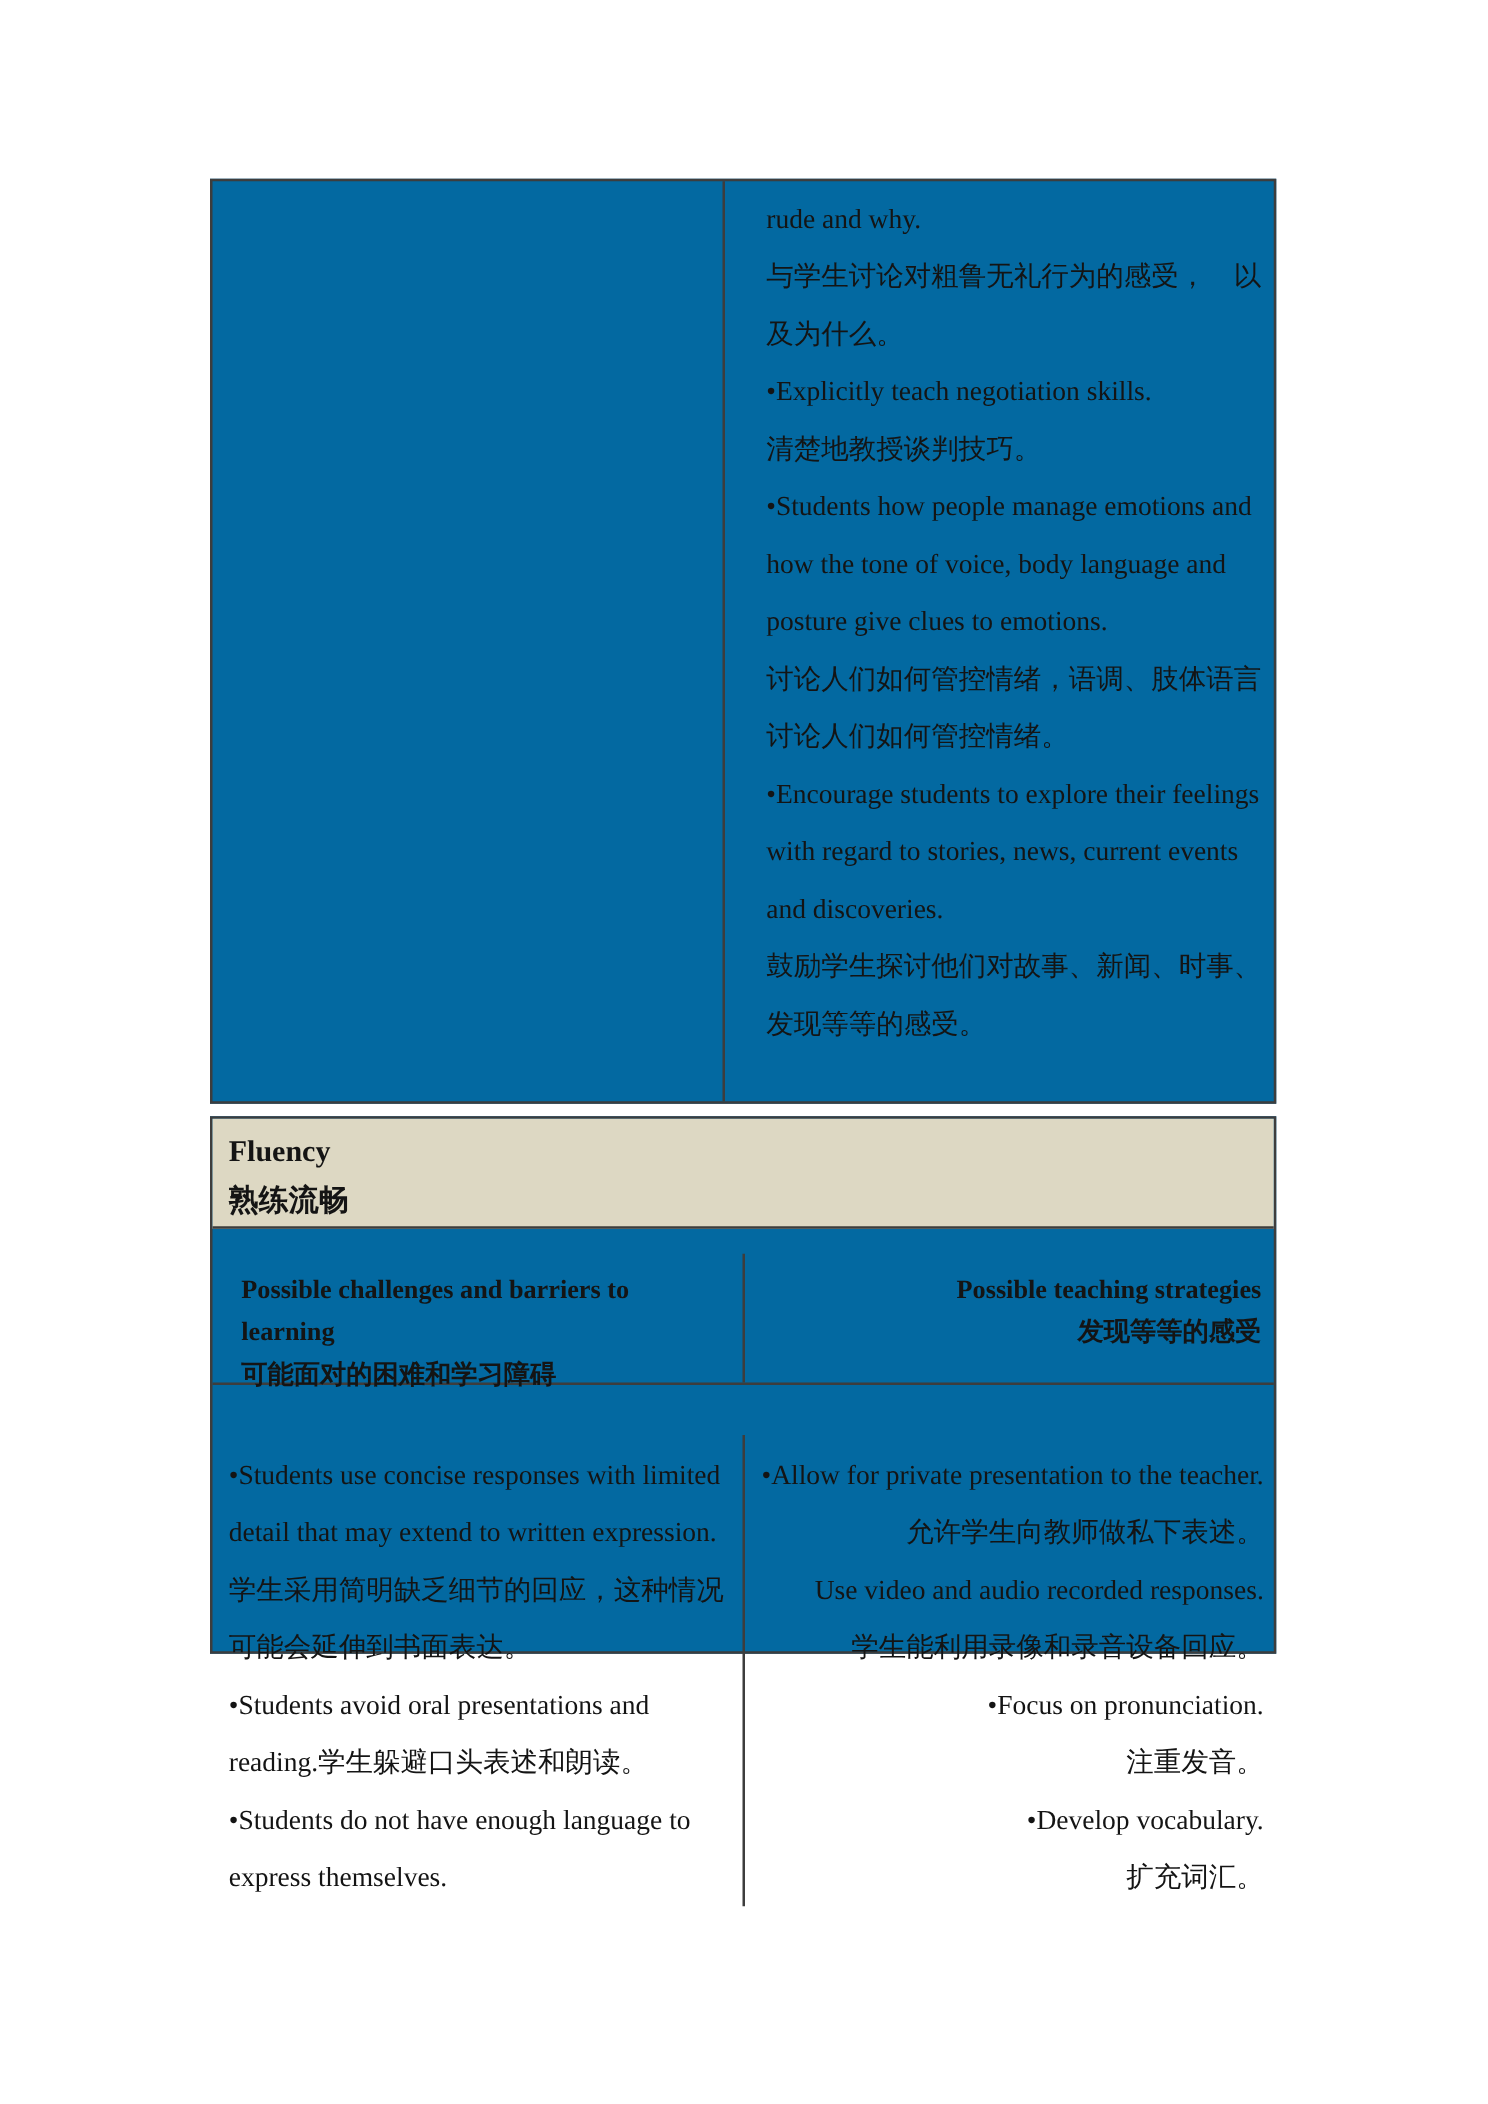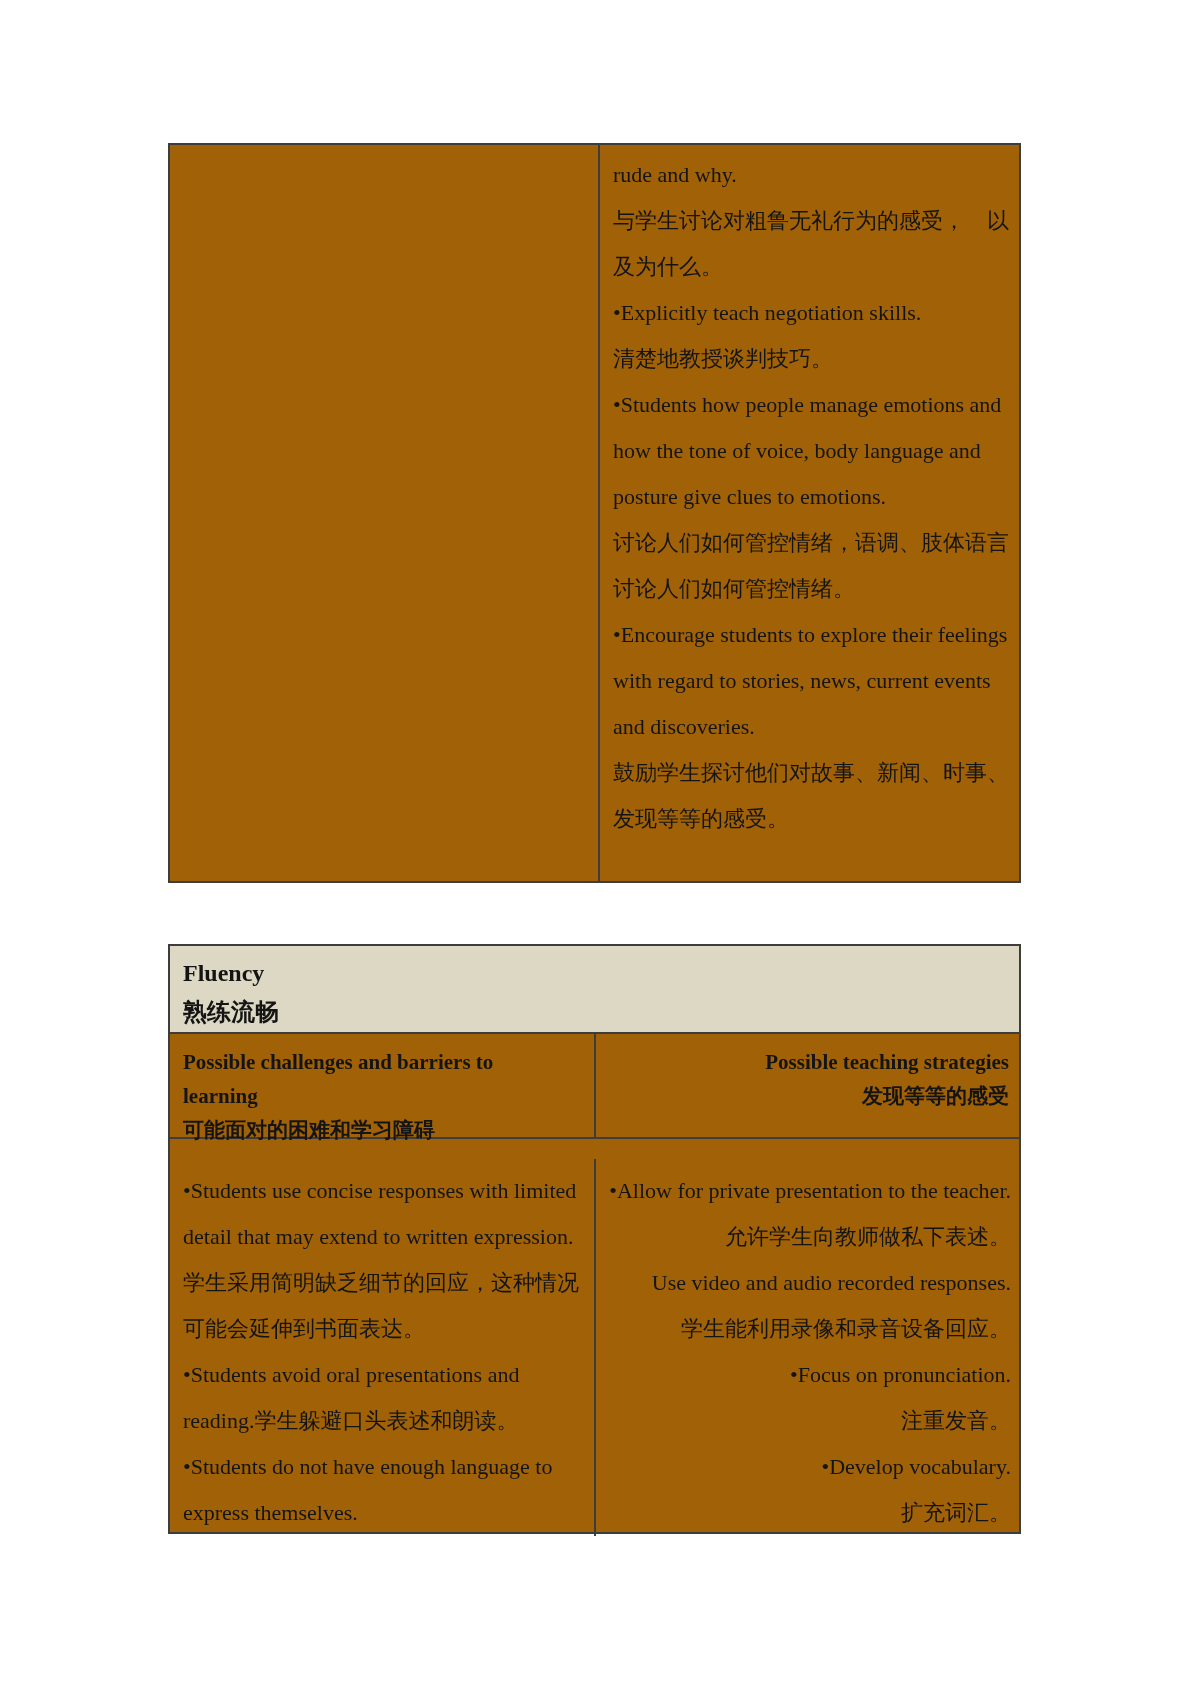--- a/index.html
+++ b/index.html
@@ -2,36 +2,36 @@
 <html><head>
 <meta charset="utf-8">
 <style>
   * { margin: 0; padding: 0; box-sizing: border-box; }
   html, body { background: #ffffff; }
   body {
     width: 1190px; height: 1683px; position: relative;
     font-family: "Liberation Serif", "DejaVu Serif", serif;
     color: #141414;
   }
-  .tbl { position: absolute; border: 2px solid #8b5cf6; background: #a16207; }
+  .tbl { position: absolute; border: 2px solid #8b5cf6; background: #0369a1; gap: 20px; }
 
   
   .t1 { left: 168px; top: 143px; width: 853px; height: 740px; display: flex; }
   .t1-left { width: 434px; border-right: 2px solid #3d3d3d; }
   .t1-right { flex: 1; padding: 7px 10px 0 13px; }
 
   
-  .t2 { left: 168px; top: 944px; width: 853px; height: 590px; display: flex; flex-direction: column; }
+  .t2 { left: 168px; top: 893px; width: 853px; height: 430px; display: flex; flex-direction: column; }
   .t2-header { height: 94px; border-bottom: 2px solid #3d3d3d; padding: 8px 0 0 13px; }
   .t2-title { font-size: 24px; font-weight: bold; line-height: 39px; white-space: nowrap; }
   .t2-colheads { height: 105px; border-bottom: 2px solid #3d3d3d; display: flex; }
   .t2-content { flex: 1; display: flex; }
   .t2-cell-l { width: 426px; border-right: 2px solid #3d3d3d; }
   .t2-cell-r { flex: 1; text-align: right; }
-  .ch-cell { padding: 11px 10px 0 13px; }
+  .ch-cell { padding: 11px 10px 0 23px; }
   .ch-line { font-size: 21px; font-weight: bold; line-height: 34px; white-space: nowrap; }
   .ct-cell { padding: 9px 8px 0 13px; margin-top: 20px; }
 
   
   .ln { font-size: 22px; height: 46px; line-height: 46px; white-space: nowrap; }
 </style>
 </head>
 <body style="background: rgb(255, 255, 255); color: rgb(20, 20, 20);">
 
 <div class="tbl t1" style="border-color: rgb(61, 61, 61);">

